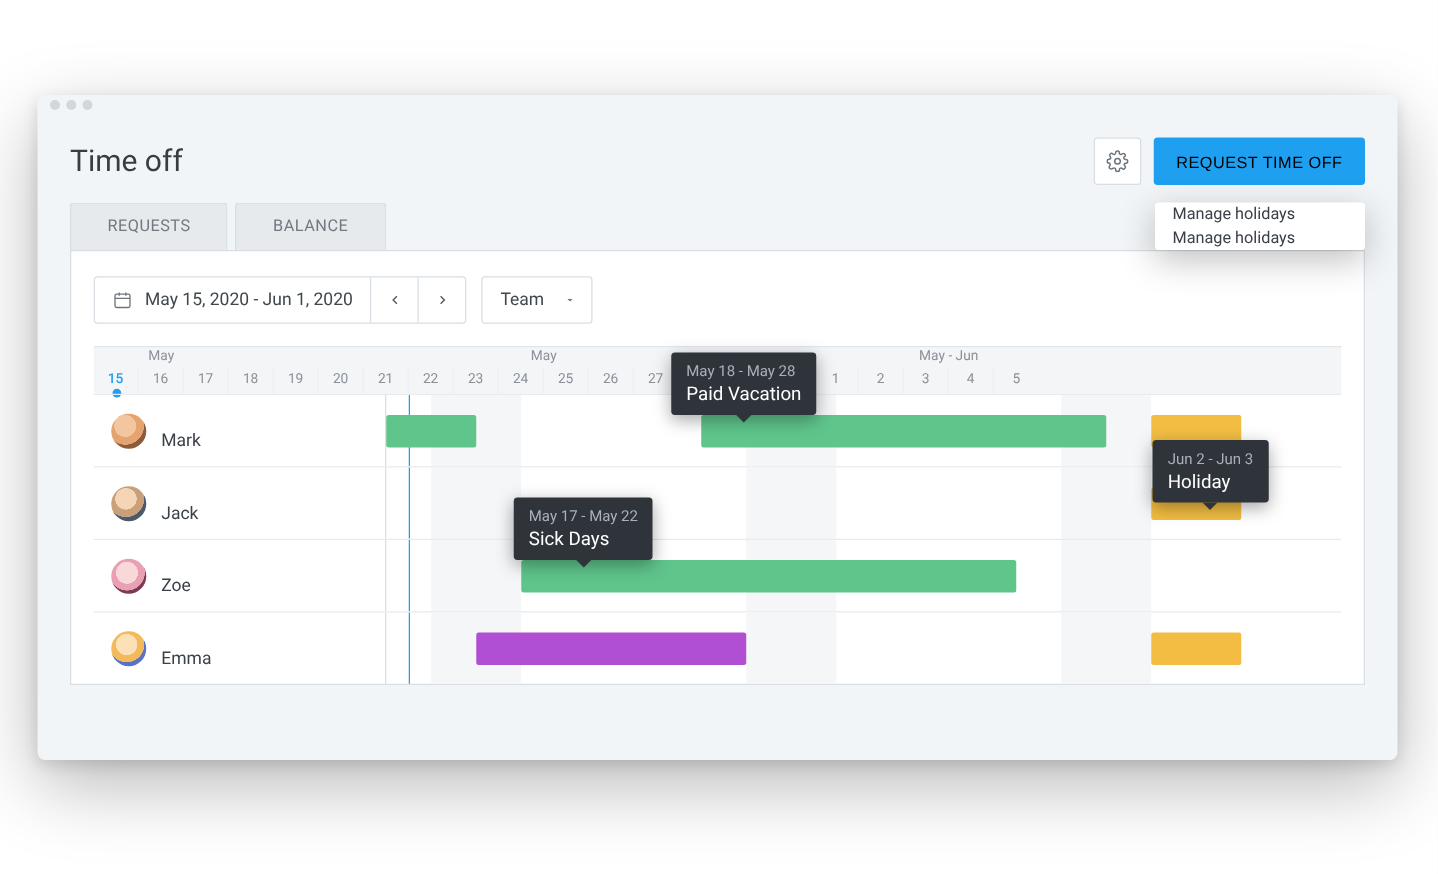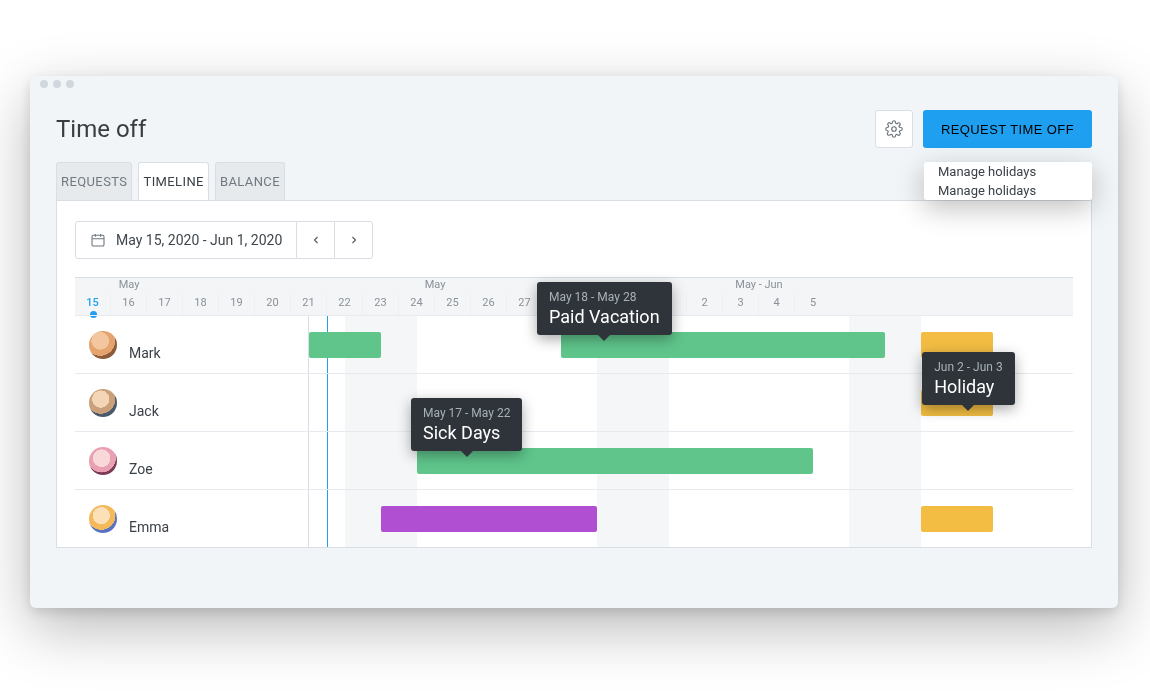--- a/index.html
+++ b/index.html
@@ -12,21 +12,21 @@
   }
   .titlebar { height:18px; padding:4px 10px 0; }
   .dots { display:flex; gap:5px; }
   .dot { width:8px; height:8px; border-radius:50%; background:#d0d7dd; }
   .header { display:flex; align-items:center; justify-content:space-between; padding:16px 26px 14px; }
   .page-title { font-size:24px; color:#383d42; font-weight:400; }
   .header-actions { display:flex; gap:10px; align-items:center; }
   .icon-btn { width:38px; height:38px; background:#fff; border:1px solid #d8dee3; border-radius:3px; display:flex; align-items:center; justify-content:center; cursor:pointer; }
   .primary-btn { height:38px; padding:0 18px; background:#1e9ff0; color:#000000; font-size:13px; letter-spacing:.4px; border:none; border-radius:3px; cursor:pointer; }
   .tabs { display:flex; gap:6px; padding:0 26px; }
-  .tab { padding:11px 4px; font-size:13px; color:#707981; background:#e6eaed; border:1px solid #d8dee3; border-bottom:none; border-radius:3px 3px 0 0; cursor:pointer; letter-spacing:.4px; }
+  .tab { padding:11px 29px; font-size:13px; color:#707981; background:#e6eaed; border:1px solid #d8dee3; border-bottom:none; border-radius:3px 3px 0 0; cursor:pointer; letter-spacing:.4px; }
   .tab.active { background:#fff; color:#3a4047; }
   .panel { margin:0 26px 24px; border:1px solid #d8dee3; background:#fff; padding:20px 0 0; position:relative; overflow:visible; }
   .toolbar { display:flex; gap:12px; align-items:center; padding:0 18px 18px; }
   .picker { display:flex; align-items:center; height:38px; border:1px solid #d8dee3; border-radius:3px; background:#fff; }
   .picker-label { display:flex; align-items:center; gap:10px; padding:0 14px; height:100%; font-size:14px; color:#3f464c; }
   .chev-btn { width:38px; height:100%; border-left:1px solid #d8dee3; display:flex; align-items:center; justify-content:center; cursor:pointer; color:#555; }
   .select { display:flex; align-items:center; gap:16px; height:38px; border:1px solid #d8dee3; border-radius:3px; padding:0 12px 0 14px; cursor:pointer; font-size:14px; color:#3f464c; }
   .timeline { border-top:1px solid #d8dee3; margin:0 18px; position:relative;}
   .thead { display:flex; background:#f3f5f7; }
   .name-col { width:234px; border-right:1px solid #d8dee3; padding:20px 14px 6px; font-size:12px; color:#8a9198; position:relative; }
@@ -44,21 +44,21 @@
   .member-name { font-size:14px; color:#3b4148;margin-top:16px;}
   .track { flex:1; position:relative; }
   .weekend-strip { position:absolute; top:0; bottom:0; background:#f4f6f8; }
   .bar { position:absolute; top:16px; height:26px; border-radius:2px; cursor:pointer;}
   .bar.green { background:#5fc58b; }
   .bar.yellow { background:#f2bd42; }
   .bar.purple { background:#b14fd3; }
   .today-line { position:absolute; top:0; bottom:0; width:1px; background:#1e9ff0; left:0;}
   .tooltip { position:absolute; background:#2e343a; color:#fff; font-size:12px; padding:8px 12px; border-radius:3px; z-index:20; box-shadow:0 4px 14px rgba(0,0,0,0.35); white-space:nowrap; }
   .tooltip .rng { color:#a8b1b9; margin-bottom:2px;}
-  .tooltip .lbl { font-size:18px; }
+  .tooltip .lbl { font-size:15px; }
   .tooltip::after { content:""; position:absolute; width:0;height:0; border:6px solid transparent; border-top-color:#2e343a; bottom:-12px; left:50%; transform:translateX(-50%);}
   .menu { position:absolute; right:26px; top:86px; width:168px; background:#fff; border-radius:3px; box-shadow:0 8px 28px rgba(0,0,0,0.25); z-index:30; overflow:hidden;}
   .menu-item { padding:2px 14px; font-size:13px; color:#3b4148; cursor:pointer; }
   
   .av1{background:radial-gradient(circle at 40% 35%, #f3c6a0 35%, #e5a46f 36% 60%, #8c5c3a 61%);}
   .av2{background:radial-gradient(circle at 45% 40%, #f9d8d9 38%, #e9a0b2 39% 62%, #7a3a55 63%);}
   .av3{background:radial-gradient(circle at 42% 36%, #f4d6b6 35%, #caa07a 36% 60%, #4a5a6a 61%);}
   .av4{background:radial-gradient(circle at 44% 38%, #fbe0b8 36%, #f3b95a 37% 60%, #5873c4 61%);}
 </style>
 </head>
@@ -81,21 +81,20 @@
               <circle cx="12" cy="12" r="3"></circle>
               <path d="M19.4 15a1.7 1.7 0 0 0 .34 1.87l.06.06a2 2 0 1 1-2.83 2.83l-.06-.06a1.7 1.7 0 0 0-1.87-.34 1.7 1.7 0 0 0-1 1.56V21a2 2 0 0 1-4 0v-.09a1.7 1.7 0 0 0-1-1.56 1.7 1.7 0 0 0-1.87.34l-.6.06a2 2 0 1 1-2.83-2.83l.06-.06a1.7 1.7 0 0 0 .34-1.87 1.7 1.7 0 0 0-1.56-1H3a2 2 0 0 1 0-4h.09a1.7 1.7 0 0 0 1.56-1 1.7 1.7 0 0 0-.34-1.87l-.06-.06a2 2 0 1 1 2.83-2.83l.06.06c.52.52 1.3.67 1.87.34.63-.26 1.04-.87 1-1.56V3a2 2 0 0 1 4 0v.09c-.4.69.37 1.3 1 1.56.57.33 1.35.18 1.87-.34l.06-.06a2 2 0 1 1 2.83 2.83l-.6.06a1.7 1.7 0 0 0-.34 1.87c.26.63.87 1.04 1.56 1H21a2 2 0 0 1 0 4h-.09a1.7 1.7 0 0 0-1.56 1z"></path>
             </svg>
         </div>
         <button class="primary-btn">REQUEST TIME OFF</button>
       </div>
     </div>
 
     <div class="tabs">
       <div class="tab">REQUESTS</div>
-      <div class="tab active">TIMELINE</div>
       <div class="tab">BALANCE</div>
     </div>
 
     <div class="panel">
       <div class="toolbar">
         <div class="picker">
           <div class="picker-label">
             <svg width="16" height="16" viewBox="0 0 24 24" fill="none" stroke="#6d757c" stroke-width="1.6">
                 <rect x="3" y="5" width="18" height="16" rx="2"></rect>
                 <path d="M16 3v4M8 3v4M3 10h18"></path>
@@ -105,20 +104,26 @@
           <div class="chev-btn">
             <svg width="12" height="12" viewBox="0 0 24 24" fill="none" stroke="#555" stroke-width="2.2">
                 <path d="M15 18l-6-6 6-6"></path>
               </svg>
           </div>
           <div class="chev-btn">
             <svg width="12" height="12" viewBox="0 0 24 24" fill="none" stroke="#555" stroke-width="2.2">
                 <path d="M9 6l6 6-6 6"></path>
               </svg>
           </div>
+        </div>
+        <div class="select">
+          <span>Team</span>
+          <svg width="10" height="10" viewBox="0 0 24 24" fill="#6d757c">
+              <path d="M7 10l5 5 5-5z"></path>
+            </svg>
         </div>
       </div>
 
       <div class="timeline" id="timeline">
           <div class="thead">
             <div class="date-cols" style="position: relative;">
               <div class="month-row">
                 <div class="month-cell" style="width: 108px;">May</div>
                 <div class="month-cell" style="width: 504px;">May</div>
                 <div class="month-cell" style="width: 144px;">May - Jun</div>

